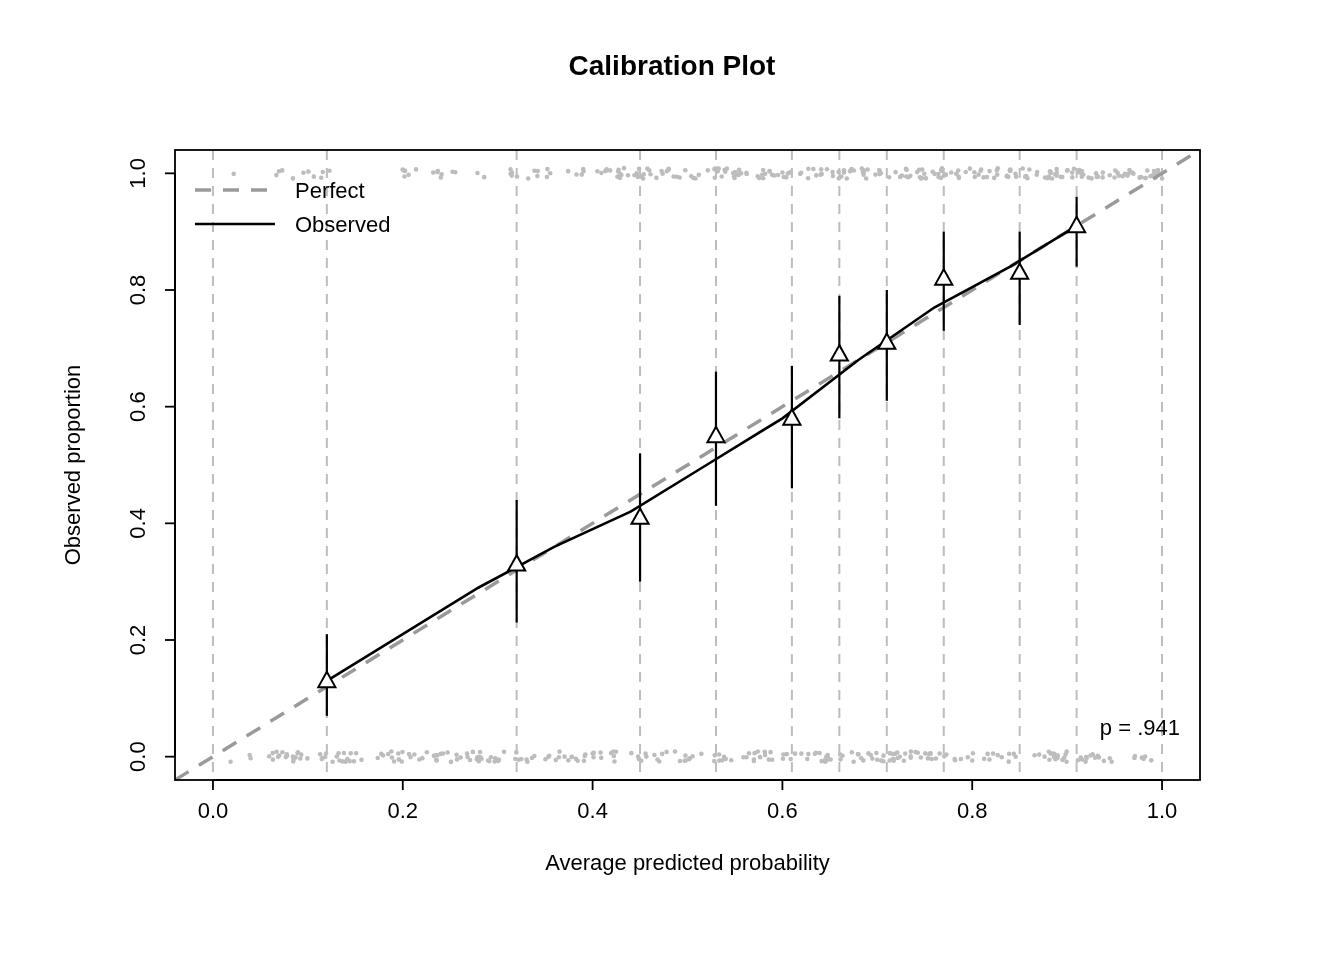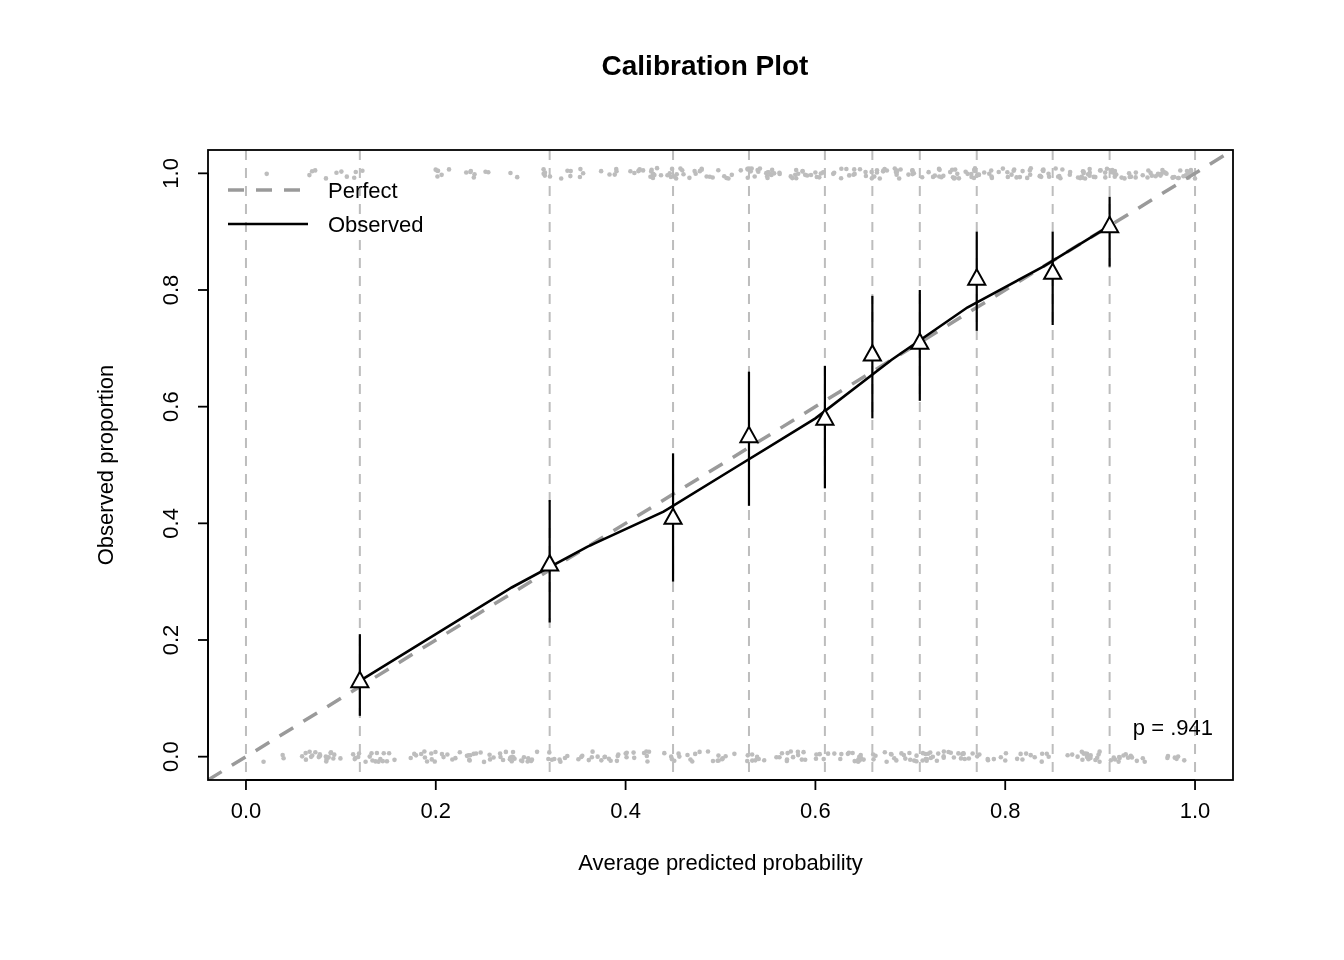--- a/index.html
+++ b/index.html
@@ -5,21 +5,20 @@
   body {
     margin: 0;
     padding: 0;
     background: #ffffff;
     font-family: Arial, Helvetica, sans-serif;
   }
   #chart-wrap {
     width: 1188px;
     height: 960px;
     position: relative;
-    padding-left: 33px;
   }
   svg { display: block; }
   .title {
     font-size: 28px;
     font-weight: bold;
     text-anchor: middle;
   }
   .axis-label {
     font-size: 22px;
     text-anchor: middle;

